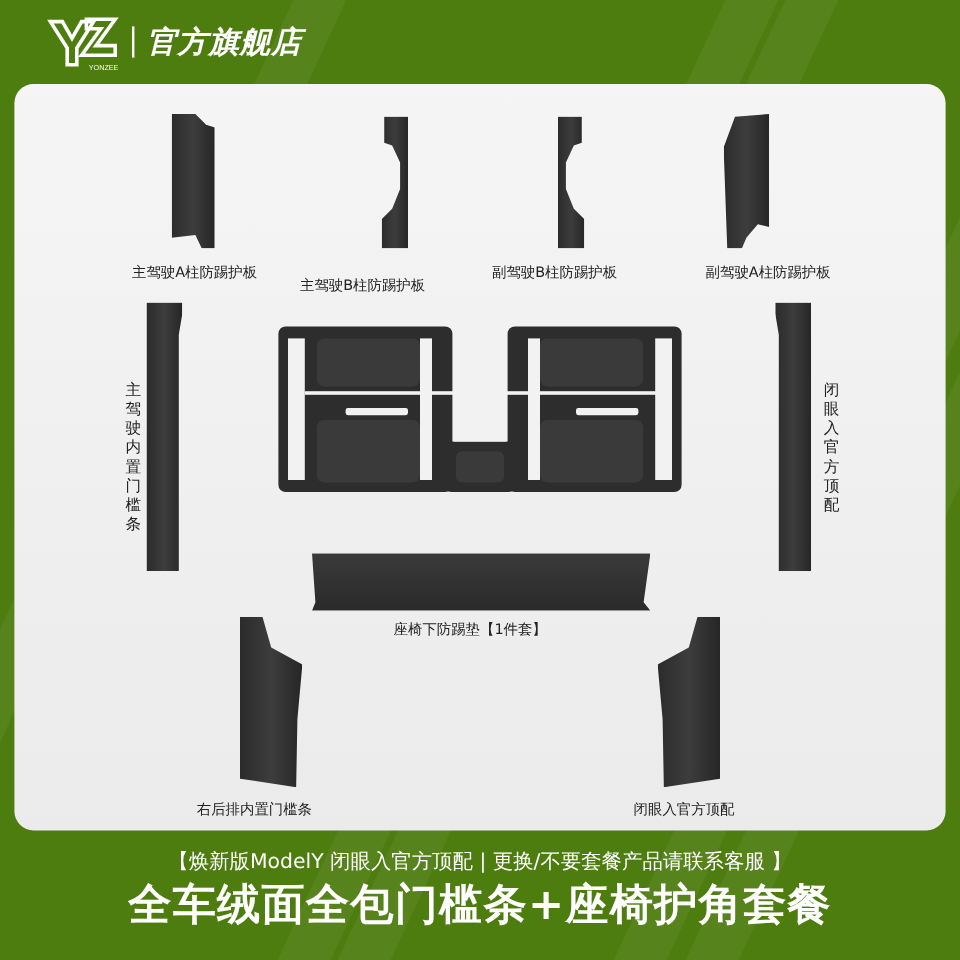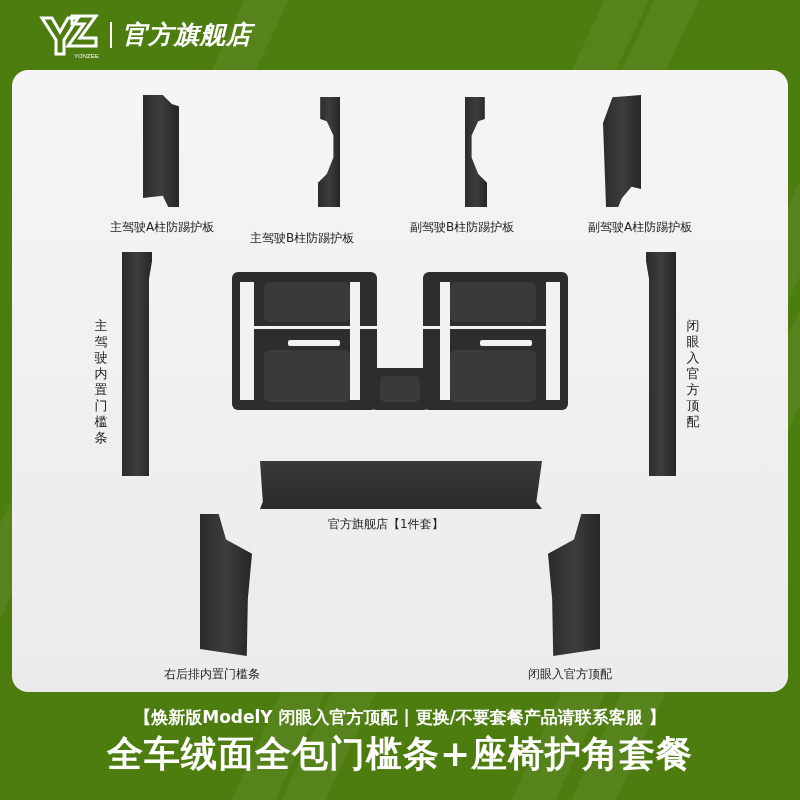--- a/index.html
+++ b/index.html
@@ -8,21 +8,21 @@
   .stripe{position:absolute;top:-100px;width:40px;height:1000px;background:rgba(255,255,255,0.06);transform:rotate(25deg);}
   .header{position:absolute;left:0;top:0;width:800px;height:70px;}
   .logo{position:absolute;left:38px;top:12px;width:62px;height:48px;}
   .logo-divider{position:absolute;left:110px;top:22px;width:2px;height:26px;background:#fff;}
   .store-name{position:absolute;left:122px;top:18px;font-size:25px;font-weight:bold;font-style:italic;color:#fff;letter-spacing:1px;}
   .slogan{position:absolute;right:40px;top:17px;text-align:right;font-family:"Liberation Sans",sans-serif;font-size:17px;line-height:20px;color:#ffd9cc;}
   .panel{position:absolute;left:12px;top:70px;width:776px;height:622px;background:linear-gradient(#f5f5f5,#ebebeb);border-radius:16px;}
   .part{position:absolute;background:linear-gradient(90deg,#2b2b2b,#3d3d3d 50%,#262626);}
   .label{position:absolute;font-size:12px;color:#222;white-space:nowrap;}
   .vlabel{position:absolute;font-size:13px;color:#222;width:14px;line-height:16px;text-align:center;word-break:break-all;}
-  .footer-sub{position:absolute;left:0;top:706px;width:800px;text-align:center;color:#fff;font-size:17px;font-weight:bold;}
+  .footer-sub{position:absolute;left:0;top:706px;width:800px;text-align:center;color:#fff;font-size:17px;font-weight:normal;}
   .footer-title{position:absolute;left:0;top:730px;width:800px;text-align:center;color:#fff;font-size:36px;font-weight:bold;letter-spacing:1px;}
   .seat-frame{position:absolute;left:230px;top:268px;width:340px;height:146px;}
 </style>
 </head>
 <body>
 
 <div class="banner">
   <div class="stripe" style="left:420px"></div>
   <div class="stripe" style="left:470px"></div>
   <div class="stripe" style="left:700px"></div>
@@ -45,21 +45,21 @@
   <div class="part" style="left:318px;top:97px;width:22px;height:110px;clip-path:polygon(10% 0,100% 0,100% 100%,0 100%,0 78%,40% 70%,70% 55%,70% 35%,40% 22%,10% 20%);"></div>
   <div class="part" style="left:465px;top:97px;width:22px;height:110px;clip-path:polygon(0 0,90% 0,90% 20%,60% 22%,30% 35%,30% 55%,60% 70%,100% 78%,100% 100%,0 100%);"></div>
   <div class="part" style="left:603px;top:95px;width:38px;height:112px;clip-path:polygon(25% 2%,100% 0,100% 84%,75% 82%,50% 92%,40% 100%,8% 100%,0 25%);"></div>
 
   <div class="label" style="left:110px;top:219px;">主驾驶A柱防踢护板</div>
   <div class="label" style="left:250px;top:219px;margin-top:11px;">主驾驶B柱防踢护板</div>
   <div class="label" style="left:410px;top:219px;">副驾驶B柱防踢护板</div>
   <div class="label" style="left:588px;top:219px;">副驾驶A柱防踢护板</div>
 
   <div class="part" style="left:122px;top:252px;width:30px;height:224px;clip-path:polygon(0 0,100% 0,100% 4%,90% 12%,90% 100%,0 100%);"></div>
-  <div class="vlabel" style="left:94px;top:318px;">主驾驶内置门槛条</div>
+  <div class="vlabel" style="left:104px;top:318px;">主驾驶内置门槛条</div>
   <div class="part" style="left:646px;top:252px;width:30px;height:224px;clip-path:polygon(0 0,100% 0,100% 100%,10% 100%,10% 12%,0 4%);"></div>
   <div class="vlabel" style="left:686px;top:318px;">闭眼入官方顶配</div>
 
   <svg class="seat-frame" viewBox="0 0 340 146">
     <g fill="#2d2d2d">
       <rect x="2" y="4" width="145" height="138" rx="6"></rect>
       <rect x="193" y="4" width="145" height="138" rx="6"></rect>
       <rect x="140" y="100" width="60" height="42" rx="6"></rect>
     </g>
     <g fill="#f2f2f2">
@@ -75,21 +75,21 @@
     <g fill="#3a3a3a">
       <rect x="34" y="14" width="86" height="40" rx="6"></rect>
       <rect x="220" y="14" width="86" height="40" rx="6"></rect>
       <rect x="34" y="82" width="86" height="52" rx="6"></rect>
       <rect x="220" y="82" width="86" height="52" rx="6"></rect>
       <rect x="150" y="108" width="40" height="26" rx="5"></rect>
     </g>
   </svg>
 
   <div class="part" style="left:260px;top:461px;width:282px;height:48px;background:linear-gradient(#3a3a3a,#2a2a2a);clip-path:polygon(0 0,100% 0,98% 85%,100% 100%,0 100%,1% 85%);"></div>
-  <div class="label" style="left:328px;top:516px;">官方旗舰店【1件套】</div>
+  <div class="label" style="left:328px;top:516px;">座椅下防踢垫【1件套】</div>
 
   <div class="part" style="left:200px;top:514px;width:52px;height:142px;clip-path:polygon(0 0,36% 0,50% 18%,100% 28%,92% 60%,90% 100%,0 95%);"></div>
   <div class="label" style="left:164px;top:666px;">右后排内置门槛条</div>
   <div class="part" style="left:548px;top:514px;width:52px;height:142px;clip-path:polygon(64% 0,100% 0,100% 95%,10% 100%,8% 60%,0 28%,50% 18%);"></div>
   <div class="label" style="left:528px;top:666px;">闭眼入官方顶配</div>
 
   <div class="footer-sub">【焕新版ModelY 闭眼入官方顶配 | 更换/不要套餐产品请联系客服 】</div>
   <div class="footer-title">全车绒面全包门槛条+座椅护角套餐</div>
 </div>
 

